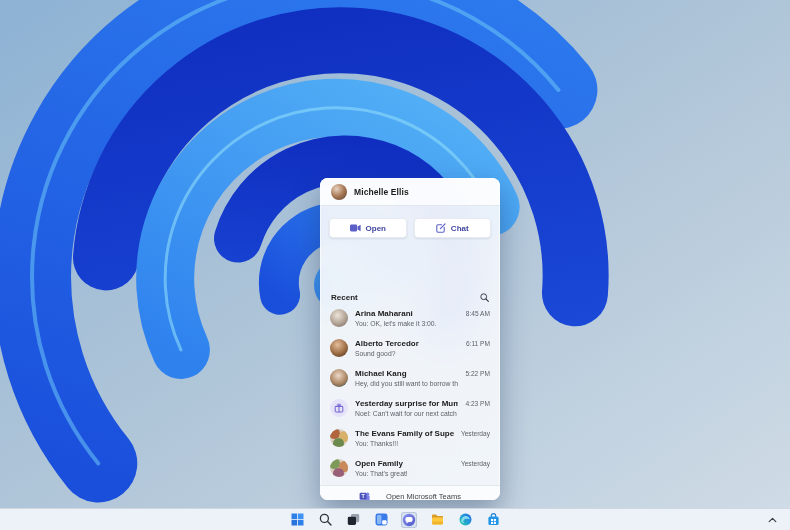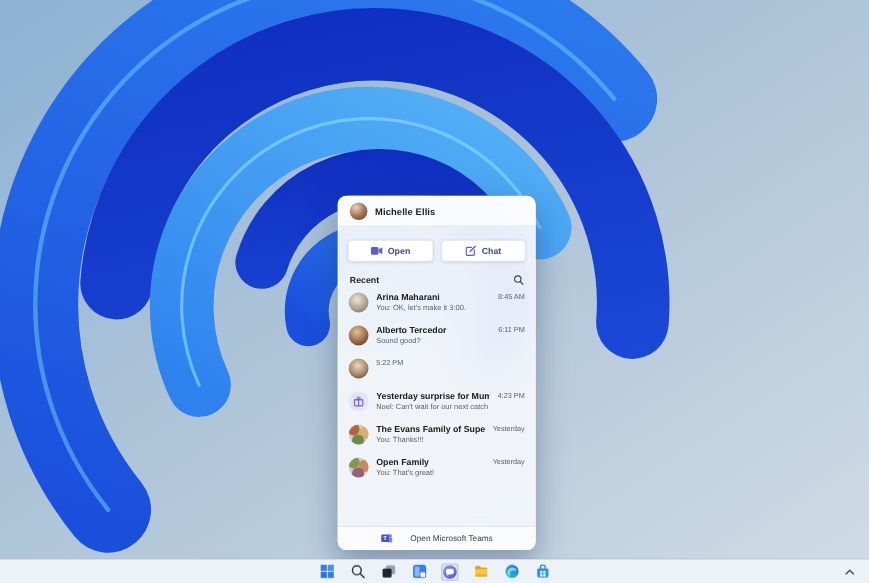--- a/index.html
+++ b/index.html
@@ -16,21 +16,21 @@
     position:absolute; left:0; bottom:0; width:790px; height:22px;
     background:#edf2f9; border-top:1px solid rgba(120,140,160,0.25);
     display:flex; align-items:center; justify-content:center; gap:12px;
   }
   .tb-btn { width:16px; height:16px; display:flex; align-items:center; justify-content:center; border-radius:3px; }
   .tb-btn.active { background:#d7e3f1; box-shadow:inset 0 0 0 1px rgba(130,150,175,0.35); }
   .tb-chevron { position:absolute; right:13px; top:0; height:22px; display:flex; align-items:center; }
 
   
   .flyout {
-    position:absolute; left:307px; top:178px; width:180px; height:322px;
+    position:absolute; left:320px; top:178px; width:180px; height:322px;
     border-radius:8px; overflow:hidden;
     background:rgba(243,246,251,0.94);
     backdrop-filter: blur(18px);
     box-shadow:0 12px 28px rgba(20,40,80,0.35), 0 0 0 1px rgba(255,255,255,0.55) inset;
     display:flex; flex-direction:column;
   }
   .fly-header {
     height:28px; flex:0 0 28px; background:rgba(252,253,255,0.9);
     border-bottom:1px solid rgba(60,80,120,0.12);
     display:flex; align-items:center; gap:7px; padding:0 11px;
@@ -54,21 +54,21 @@
   .user-name { font-size:8.5px; font-weight:700; color:#1b1b1b; letter-spacing:.1px; }
 
   .actions { display:flex; gap:7px; padding:12px 9px 9px; flex:0 0 auto; }
   .action-btn {
     flex:1; height:20px; background:#ffffff; border:1px solid rgba(90,110,150,0.14);
     border-radius:4px; box-shadow:0 1px 2px rgba(40,60,100,0.12);
     display:flex; align-items:center; justify-content:center; gap:5px;
     font-size:8px; font-weight:700; color:#41479e; cursor:pointer;
   }
 
-  .recent-row { display:flex; align-items:center; justify-content:space-between; padding:3px 11px 2px; flex:0 0 auto; }
+  .recent-row { display:flex; align-items:center; justify-content:space-between; padding:3px 11px 2px; flex:0 0 auto;margin-top:43px; }
   .recent-title { font-size:8px; font-weight:700; color:#242424; }
 
   .chat-list { flex:1 1 auto; padding:1px 8px 0; display:flex; flex-direction:column; }
   .chat-item { display:flex; gap:7px; align-items:flex-start; padding:4px 2px 0; height:30px; cursor:pointer; }
   .chat-main { flex:1; min-width:0; }
   .chat-name { font-size:8px; font-weight:700; color:#202020; line-height:10px; white-space:nowrap; overflow:hidden; }
   .chat-preview { font-size:6.8px; color:#5d5f66; line-height:9px; white-space:nowrap; overflow:hidden; text-overflow:clip; }
   .chat-time { font-size:6.6px; color:#5d5f66; line-height:10px; flex:0 0 auto; }
 
   .fly-footer {
@@ -177,20 +177,24 @@
         <span class="avatar sz18 av-alberto"></span>
         <div class="chat-main">
           <div class="chat-name">Alberto Tercedor</div>
           <div class="chat-preview">Sound good?</div>
         </div>
         <span class="chat-time">6:11 PM</span>
       </div>
 
       <div class="chat-item">
         <span class="avatar sz18 av-michael"></span>
+        <div class="chat-main">
+          <div class="chat-name">Michael Kang</div>
+          <div class="chat-preview">Hey, did you still want to borrow the notes?</div>
+        </div>
         <span class="chat-time">5:22 PM</span>
       </div>
 
       <div class="chat-item">
         <span class="avatar sz18 av-gift">
           <svg width="10" height="10" viewBox="0 0 10 10">
             <rect x="1.2" y="3.4" width="7.6" height="5.6" rx="0.8" fill="none" stroke="#6f63cf" stroke-width="1"></rect>
             <path d="M1 3.4 H9" stroke="#6f63cf" stroke-width="1"></path>
             <path d="M5 3.4 V9" stroke="#6f63cf" stroke-width="1"></path>
             <path d="M5 3 C3.4 3 2.8 1.2 4 0.9 C4.8 0.7 5 2 5 3 C5 2 5.2 0.7 6 0.9 C7.2 1.2 6.6 3 5 3 Z" fill="none" stroke="#6f63cf" stroke-width="0.8"></path>

